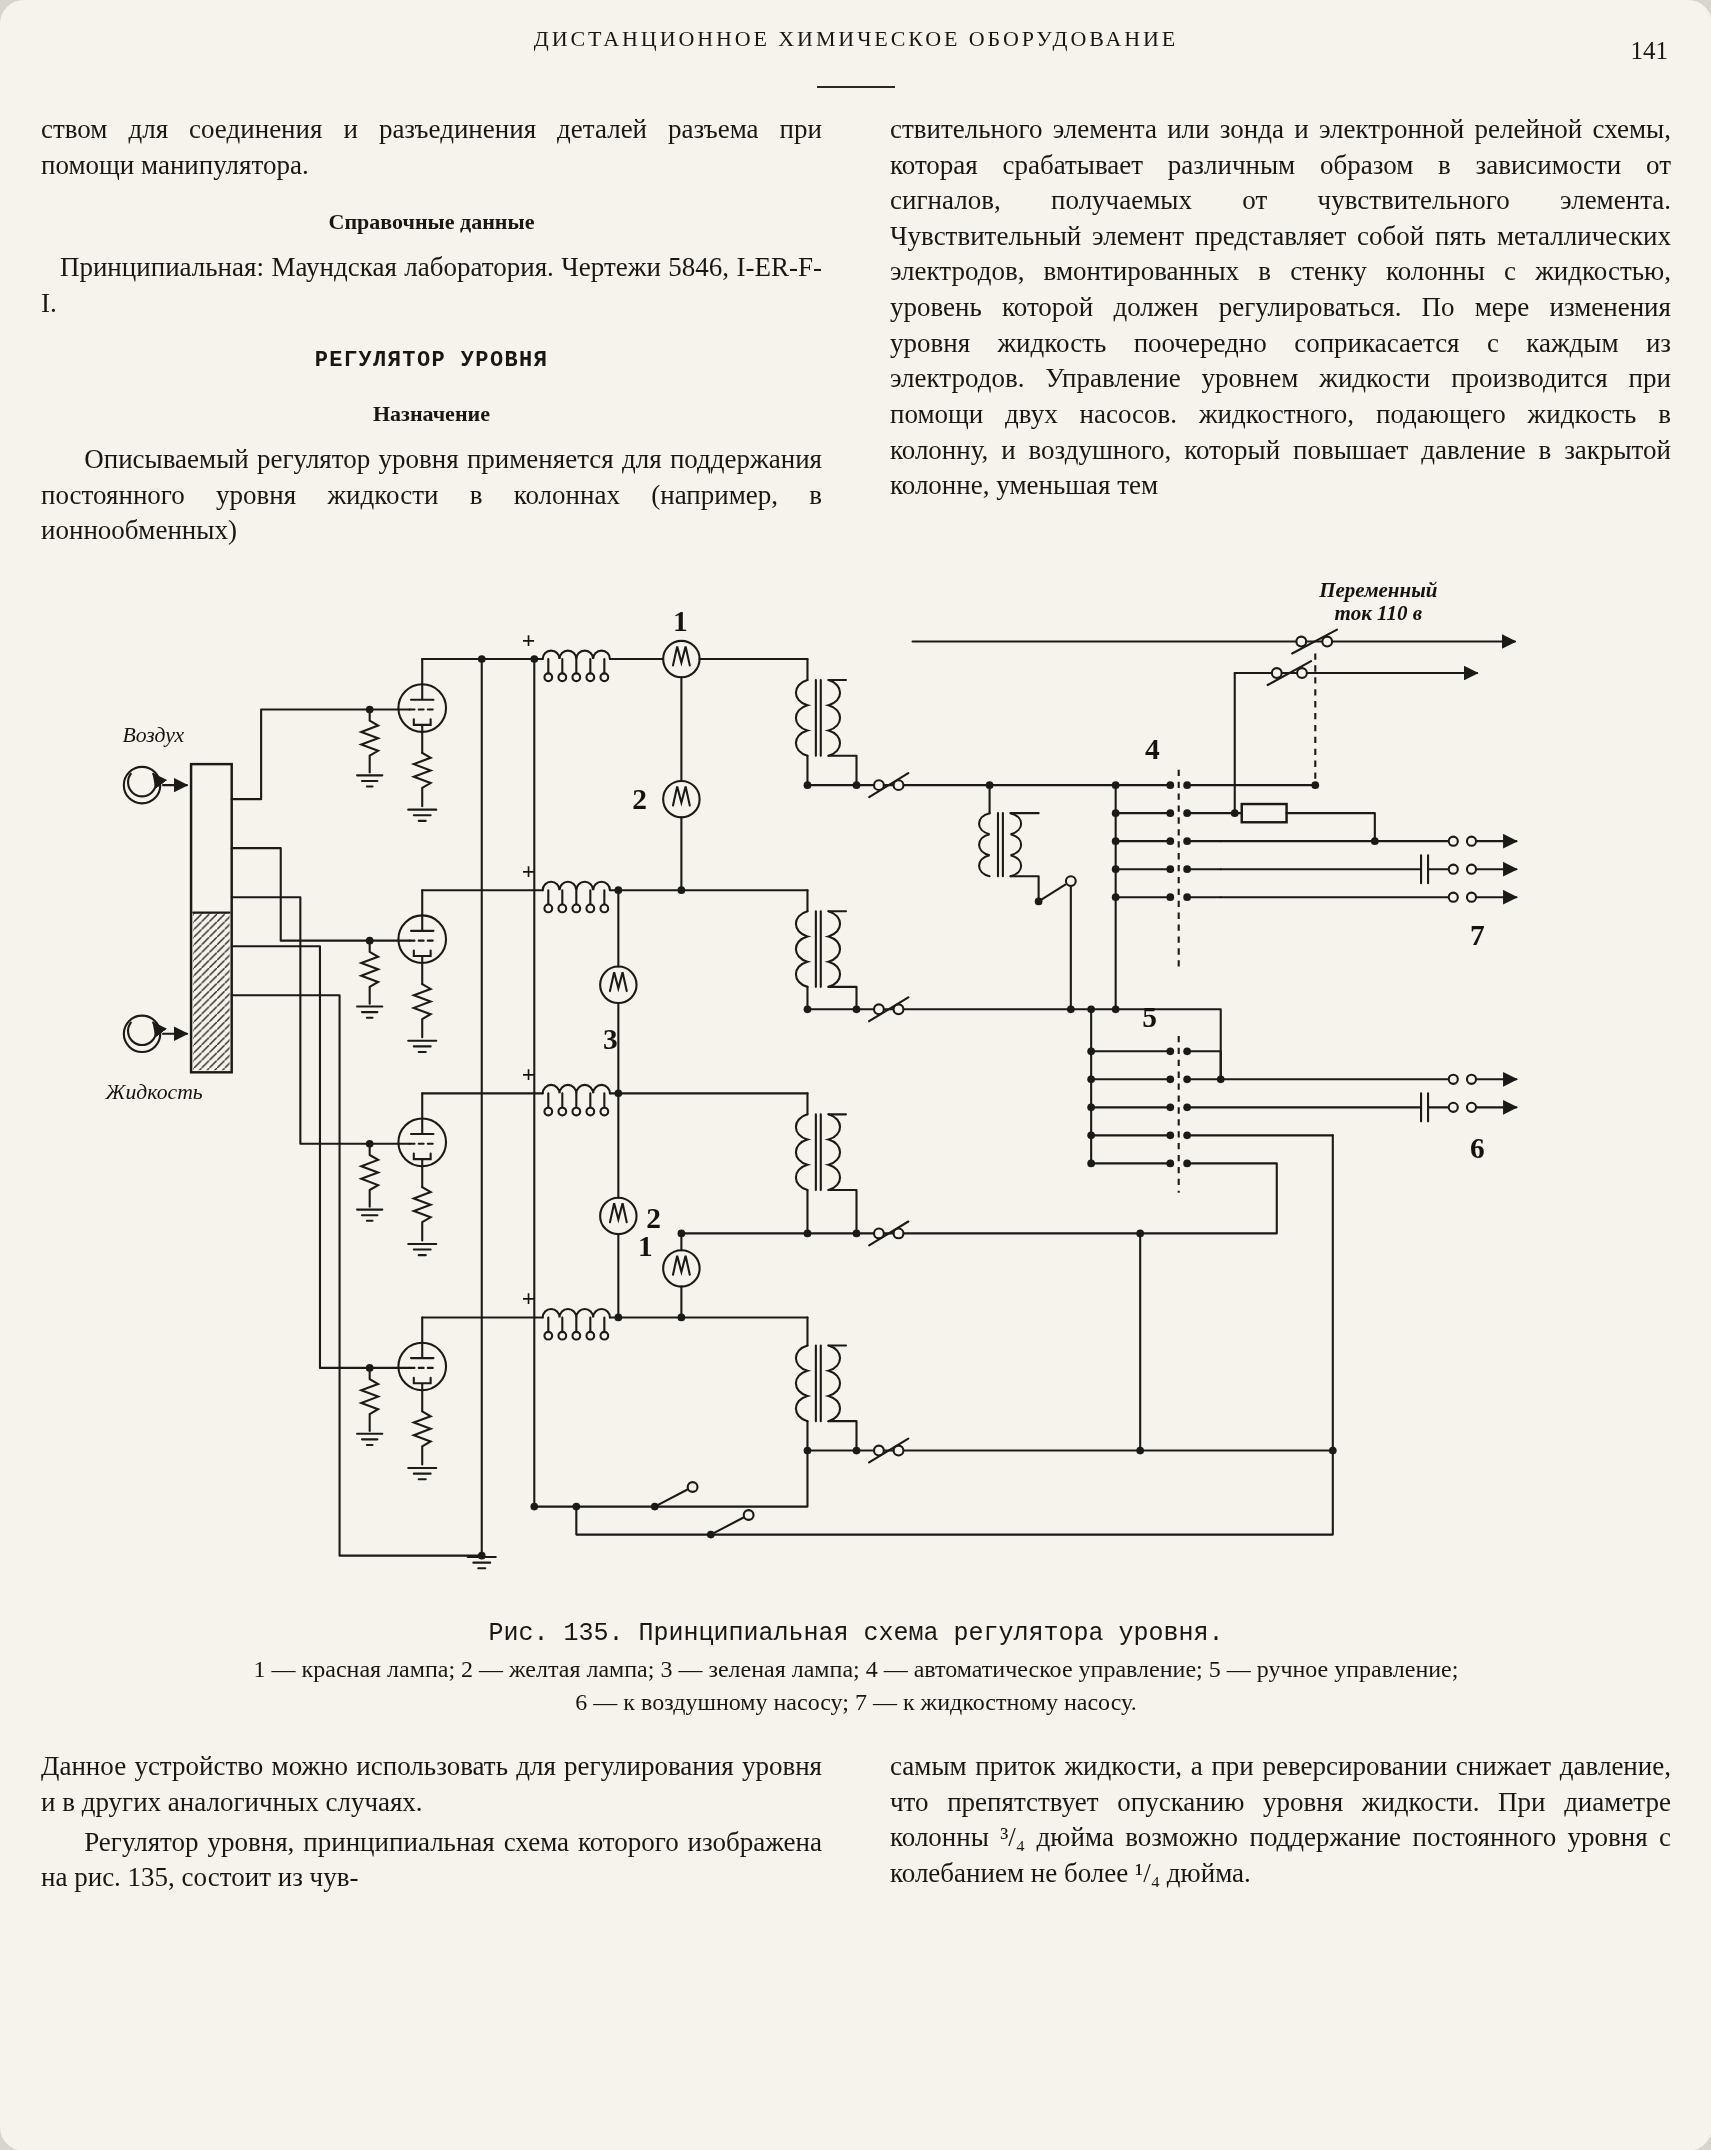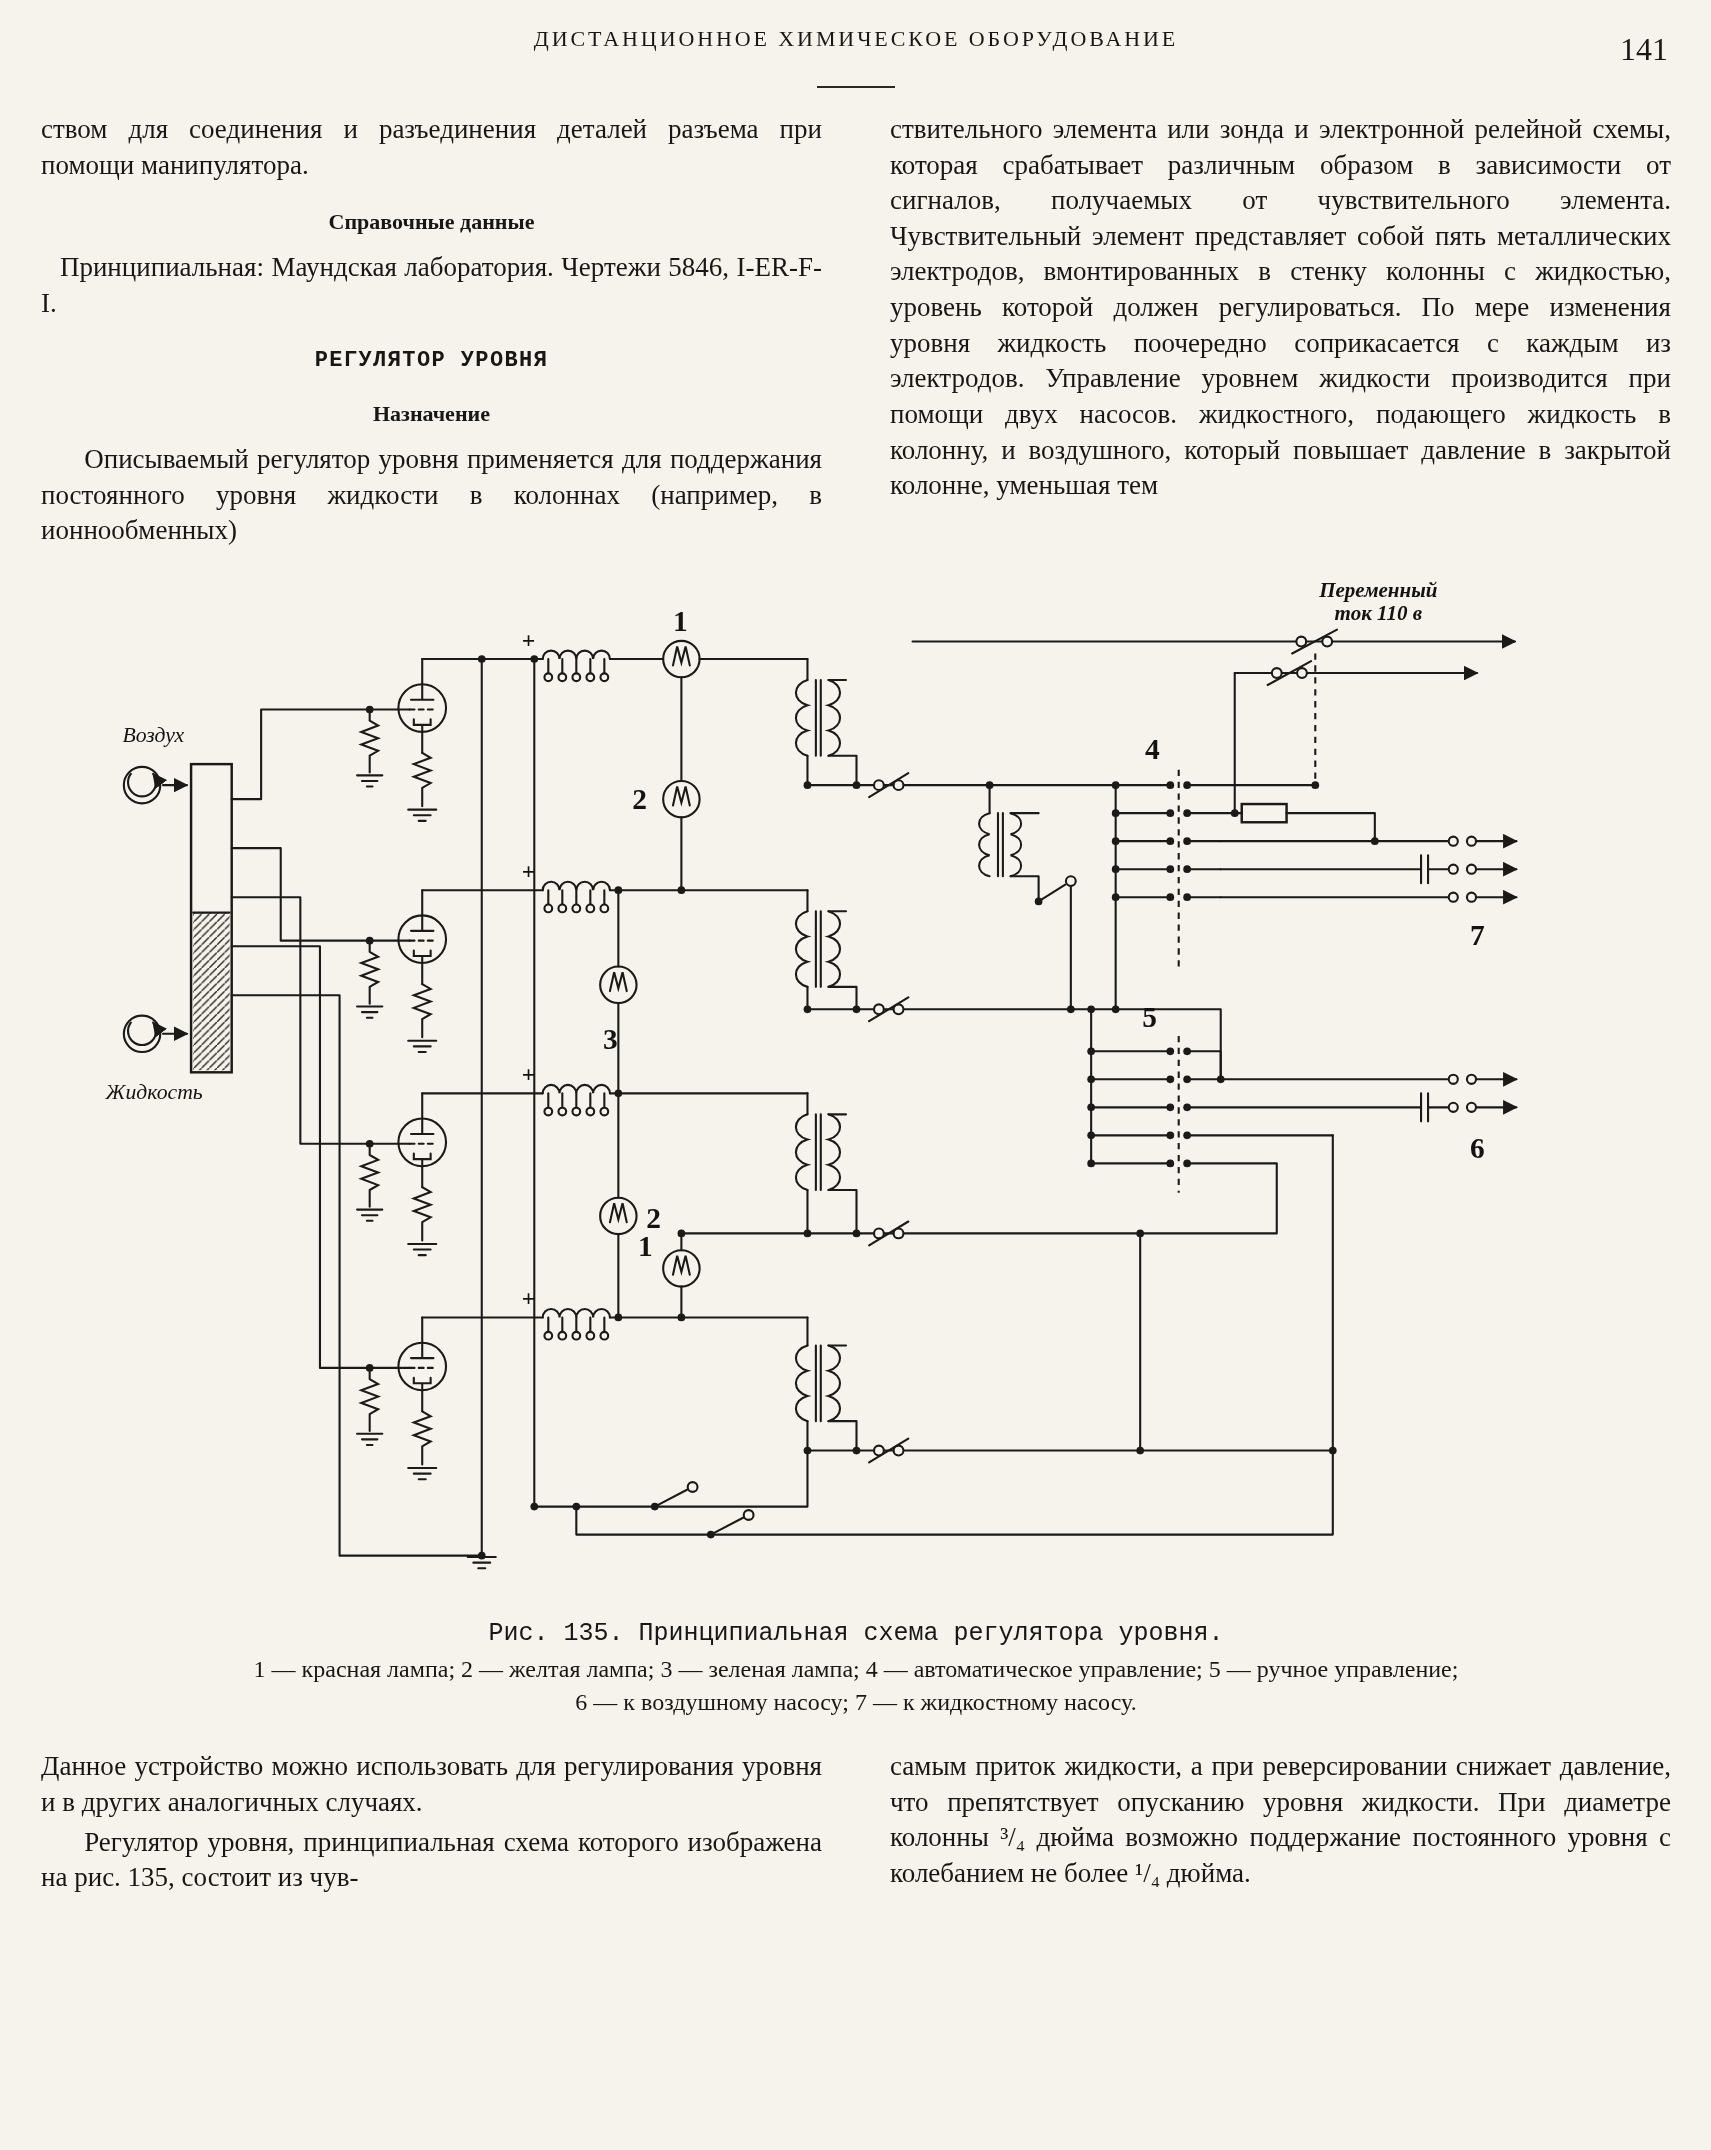--- a/index.html
+++ b/index.html
@@ -6,28 +6,29 @@
   .page{
     position:relative;
     width:1712px;height:2151px;
     margin:0 auto;
     background:#f6f3ec;
     color:#191713;
     font-family:"Liberation Serif", serif;
     box-sizing:border-box;
     padding:21.4px 41px 0 41px;
     overflow:hidden;
+    border-radius:24px;
   }
   
   .hdr{position:relative;height:53px;}
   .hdr-title{
     text-align:center;font-size:22px;letter-spacing:2.9px;
     padding-top:4.3px;font-weight:400;
   }
-  .hdr-num{position:absolute;right:2.9px;top:10px;font-size:32px;}
+  .hdr-num{position:absolute;right:2.9px;top:16px;font-size:25px;}
   .hdr-rule{width:78px;height:2.1px;background:#2a2822;margin:11.4px auto 0 auto;}
   
   .cols{display:flex;gap:68px;margin-top:24px;}
   .col{flex:1;min-width:0;text-align:justify;font-size:27px;line-height:1.32;}
   .para{margin:0 0 4.3px 0;text-indent:1.6em;}
   .noind{text-indent:0;}
   .chead{text-align:center;font-weight:bold;font-size:22px;margin:24px 0 14.3px 0;text-indent:0;}
   .chead.caps{letter-spacing:1.4px;font-family:Liberation Mono, monospace;}
   
   .figure{margin-top:21.4px;}

